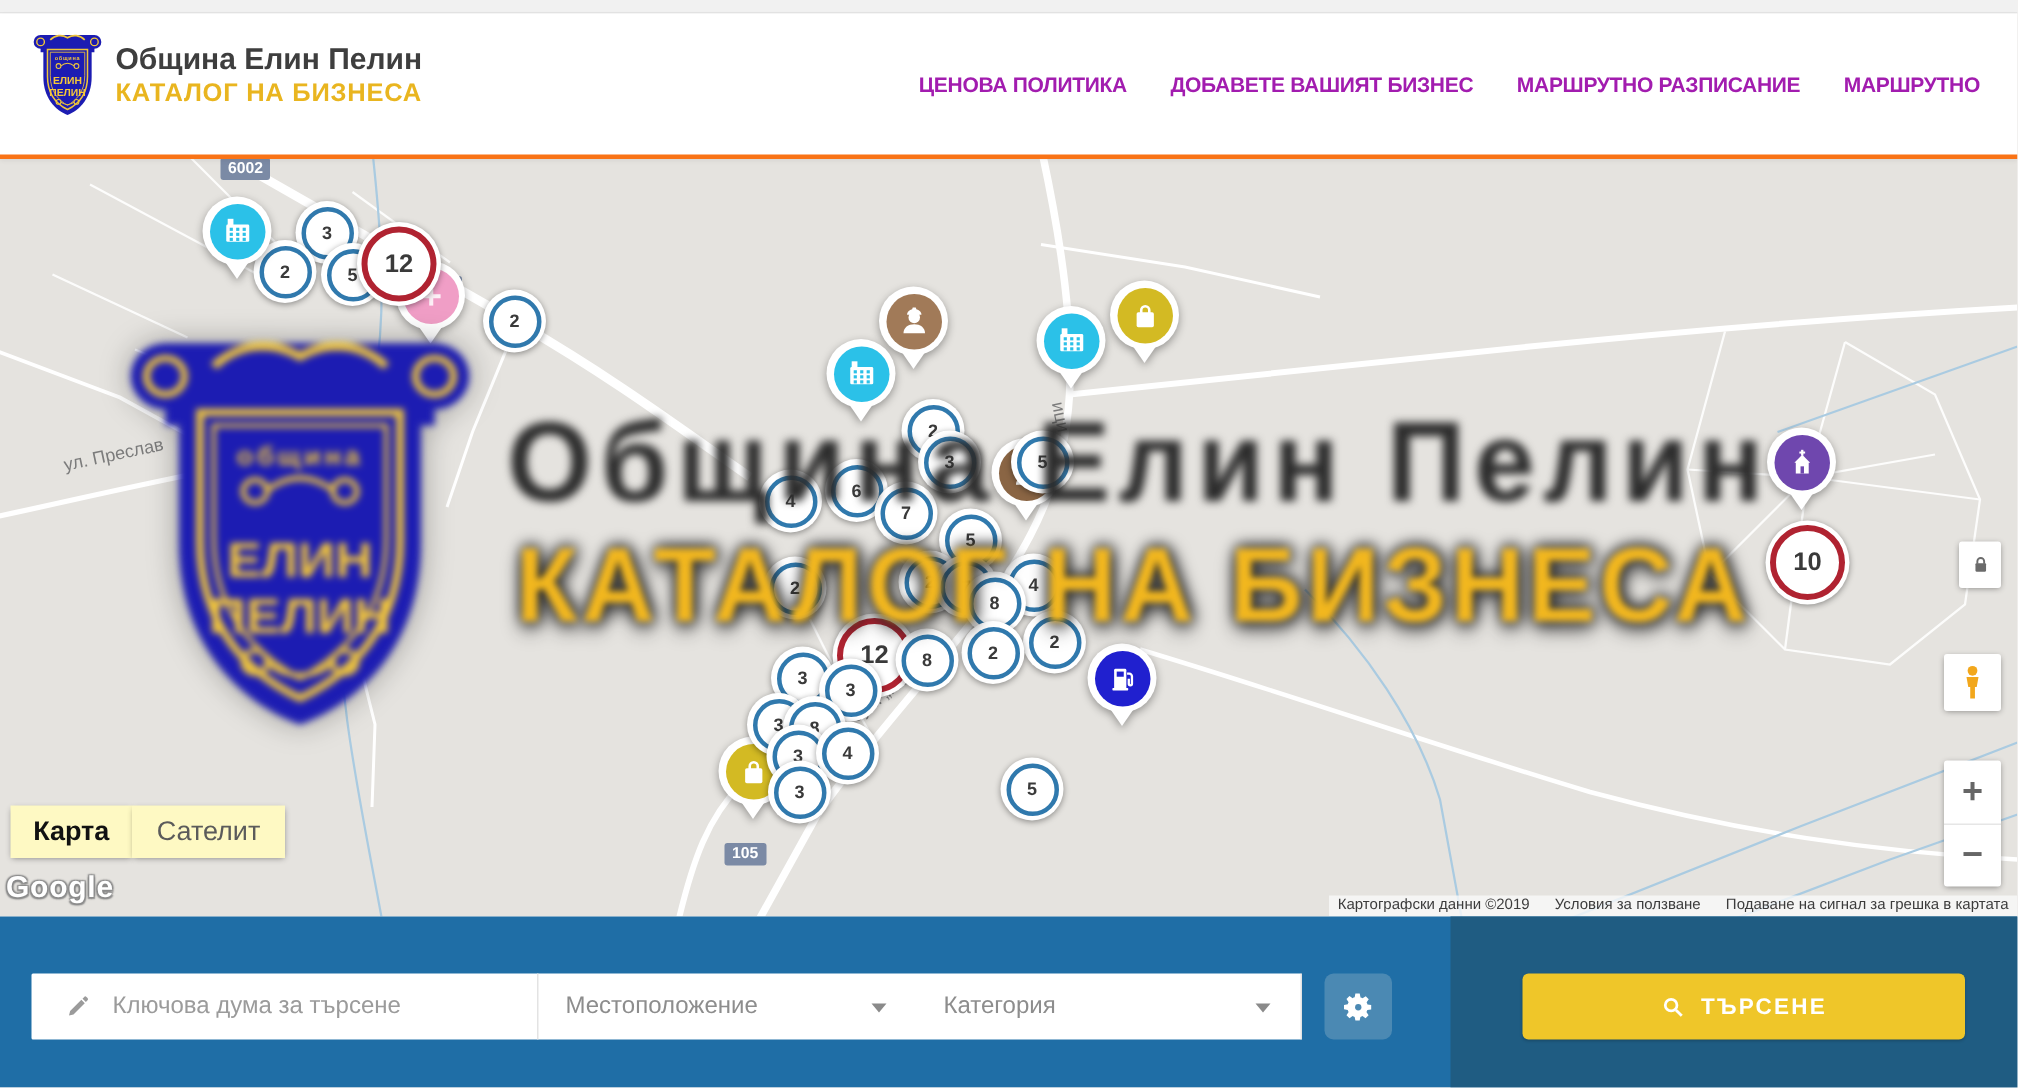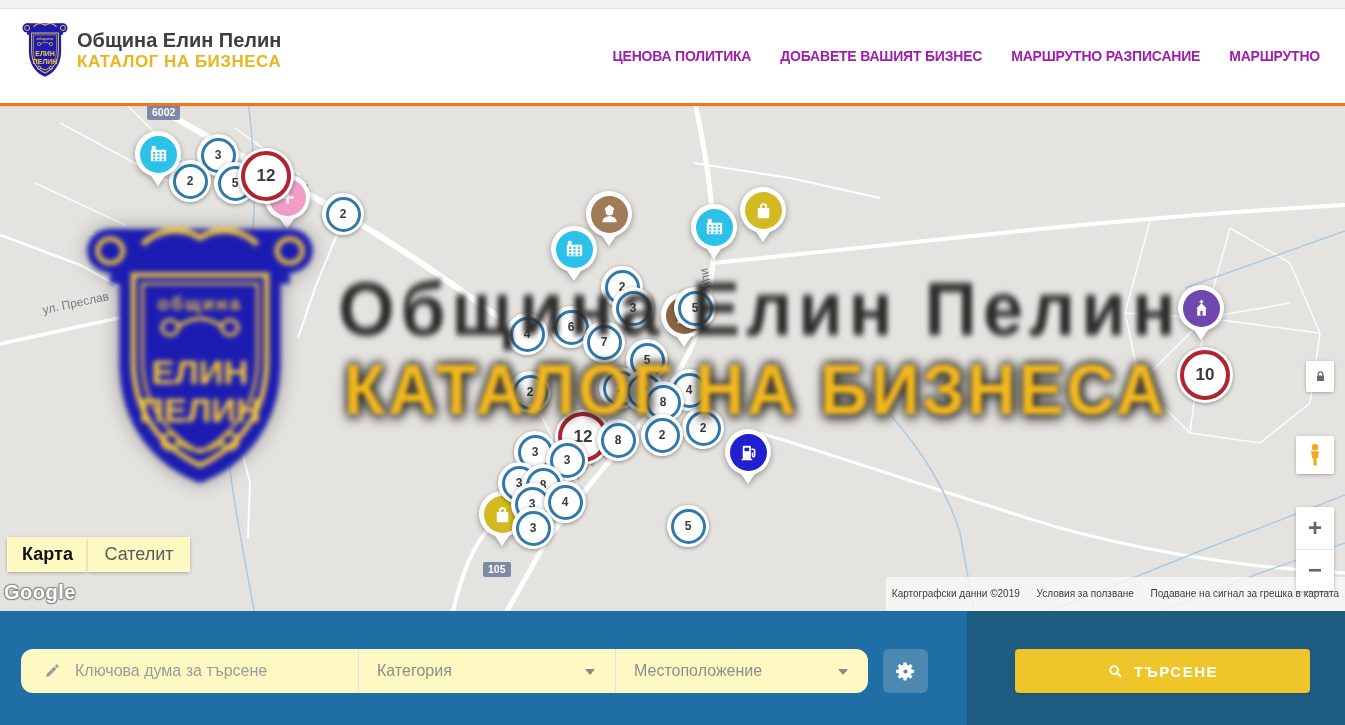--- a/index.html
+++ b/index.html
@@ -43,36 +43,36 @@
   .wm-line2{left:344px;top:247px;font-size:70px;font-weight:bold;color:#f2b71e;letter-spacing:3px;white-space:nowrap;filter:blur(2.2px);transform:scaleX(.96);transform-origin:left;
             text-shadow:0 0 9px rgba(35,35,35,.9),0 5px 12px rgba(35,35,35,.8),0 -3px 9px rgba(35,35,35,.5),4px 0 10px rgba(35,35,35,.55);}
 
   
   .maptype{position:absolute;left:7px;top:434px;display:flex;z-index:5;}
   .maptype-btn{height:35px;background:#fef9c3;display:flex;align-items:center;justify-content:center;font-size:18px;box-shadow:0 1px 4px -1px rgba(0,0,0,.45);cursor:pointer;}
   .maptype-map{width:81px;font-weight:bold;color:#111;}
   .maptype-sat{width:102px;color:#5b5b5b;}
   .google-logo{position:absolute;left:4px;top:478px;z-index:5;font-size:20px;font-weight:bold;color:#fff;letter-spacing:.5px;cursor:pointer;
                text-shadow:1px 1px 1px #8a8a8a,-1px -1px 1px #8a8a8a,1px -1px 1px #8a8a8a,-1px 1px 1px #8a8a8a;}
-  .attrib{position:absolute;right:0;bottom:0;height:14px;line-height:14px;background:rgba(250,250,250,.78);z-index:5;font-size:10px;color:#3c3c3c;padding:10px 6px;white-space:nowrap;}
+  .attrib{position:absolute;right:0;bottom:0;height:14px;line-height:14px;background:rgba(250,250,250,.78);z-index:5;font-size:10px;color:#3c3c3c;padding:0 6px;white-space:nowrap;}
   .attrib span{margin-left:14px;}
   .attrib span:first-child{margin-left:0;}
   .ctl-btn{position:absolute;background:#fff;box-shadow:0 1px 4px -1px rgba(0,0,0,.45);border-radius:2px;z-index:5;display:flex;align-items:center;justify-content:center;cursor:pointer;}
   .ctl-lock{right:11px;top:258px;width:28px;height:31px;}
   .ctl-lock svg{width:17px;height:17px;}
   .ctl-pegman{right:11px;top:333px;width:38px;height:38px;}
   .ctl-pegman svg{width:26px;height:26px;}
   .zoom-panel{position:absolute;right:11px;top:404px;width:38px;height:84px;background:#fff;box-shadow:0 1px 4px -1px rgba(0,0,0,.45);border-radius:2px;z-index:5;display:flex;flex-direction:column;}
   .zoom-btn{flex:1;display:flex;align-items:center;justify-content:center;font-size:24px;font-weight:bold;color:#666;cursor:pointer;}
   .zoom-btn.zin{border-bottom:1px solid #e6e6e6;}
 
   
   .footer{position:absolute;left:0;top:611px;width:1345px;height:114px;background:#1f6ea6;z-index:20;}
   .footer-right{position:absolute;left:967px;top:0;width:378px;height:114px;background:#1f5c82;}
-  .search-bar{position:absolute;left:21px;top:38px;width:847px;height:44px;background:#fef9c3;border-radius:12px;display:flex;align-items:stretch;}
+  .search-bar{position:absolute;left:21px;top:38px;width:847px;height:44px;background:#ffffff;border-radius:1px;display:flex;align-items:stretch;}
   .sb-section{display:flex;align-items:center;position:relative;}
   .sb-keyword{width:337px;border-right:1px solid #e3e3e3;}
   .sb-keyword svg{width:18px;height:18px;margin:0 12px 0 22px;flex:none;}
   .sb-keyword input{border:none;outline:none;flex:1;font-size:16px;color:#555;font-family:"Liberation Sans",sans-serif;background:transparent;min-width:0;}
   .sb-keyword input::placeholder{color:#9b9b9b;}
   .sb-select{cursor:pointer;}
   .sb-cat{width:256px;border-right:1px solid #e3e3e3;}
   .sb-loc{width:252px;}
   .sb-select .val{font-size:16px;color:#8d8d8d;margin-left:18px;}
   .caret{position:absolute;right:20px;top:50%;margin-top:-2px;width:0;height:0;border-left:5px solid transparent;border-right:5px solid transparent;border-top:6px solid #8a8a8a;}
@@ -460,26 +460,26 @@
   <div class="footer">
     <div class="footer-right"></div>
     <div class="search-bar">
       <div class="sb-section sb-keyword">
         <svg viewBox="0 0 24 24" fill="#9b9b9b">
           <path d="M4,20l1-4L15,6l3,3L8,19z"></path>
           <path d="M16,5l1.5-1.5a1.4,1.4 0 0 1 2,0l1,1a1.4,1.4 0 0 1 0,2L19,8z"></path>
         </svg>
         <input type="text" placeholder="Ключова дума за търсене" style="">
       </div>
+      <div class="sb-section sb-select sb-loc">
+        <span class="val">Местоположение</span>
+        <span class="caret"></span>
+      </div>
       <div class="sb-section sb-select sb-cat">
         <span class="val">Категория</span>
-        <span class="caret"></span>
-      </div>
-      <div class="sb-section sb-select sb-loc">
-        <span class="val">Местоположение</span>
         <span class="caret"></span>
       </div>
     </div>
     <div class="gear-btn">
       <svg viewBox="0 0 24 24">
         <path fill="#fff" d="M12 8a4 4 0 1 0 0 8 4 4 0 0 0 0-8zm9 5.5v-3l-2.6-.5a6.6 6.6 0 0 0-.6-1.4l1.5-2.2-2.1-2.1-2.2 1.5c-.4-.3-.9-.5-1.4-.6L13 2.5h-3l-.5 2.6c-.5.1-1 .3-1.4.6L5.9 4.2 3.8 6.3l1.5 2.2c-.3.4-.5.9-.6 1.4l-2.6.5v3l2.6.5c.1.5.3 1 .6 1.4l-1.5 2.2 2.1 2.1 2.2-1.5c.4.3.9.5 1.4.6l.5 2.6h3l.5-2.6c.5-.1 1-.3 1.4-.6l2.2 1.5 2.1-2.1-1.5-2.2c.3-.4.5-.9.6-1.4z"></path>
         <circle cx="12" cy="12" r="2.2" fill="#4b89b3"></circle>
       </svg>
     </div>
     <div class="search-btn">

